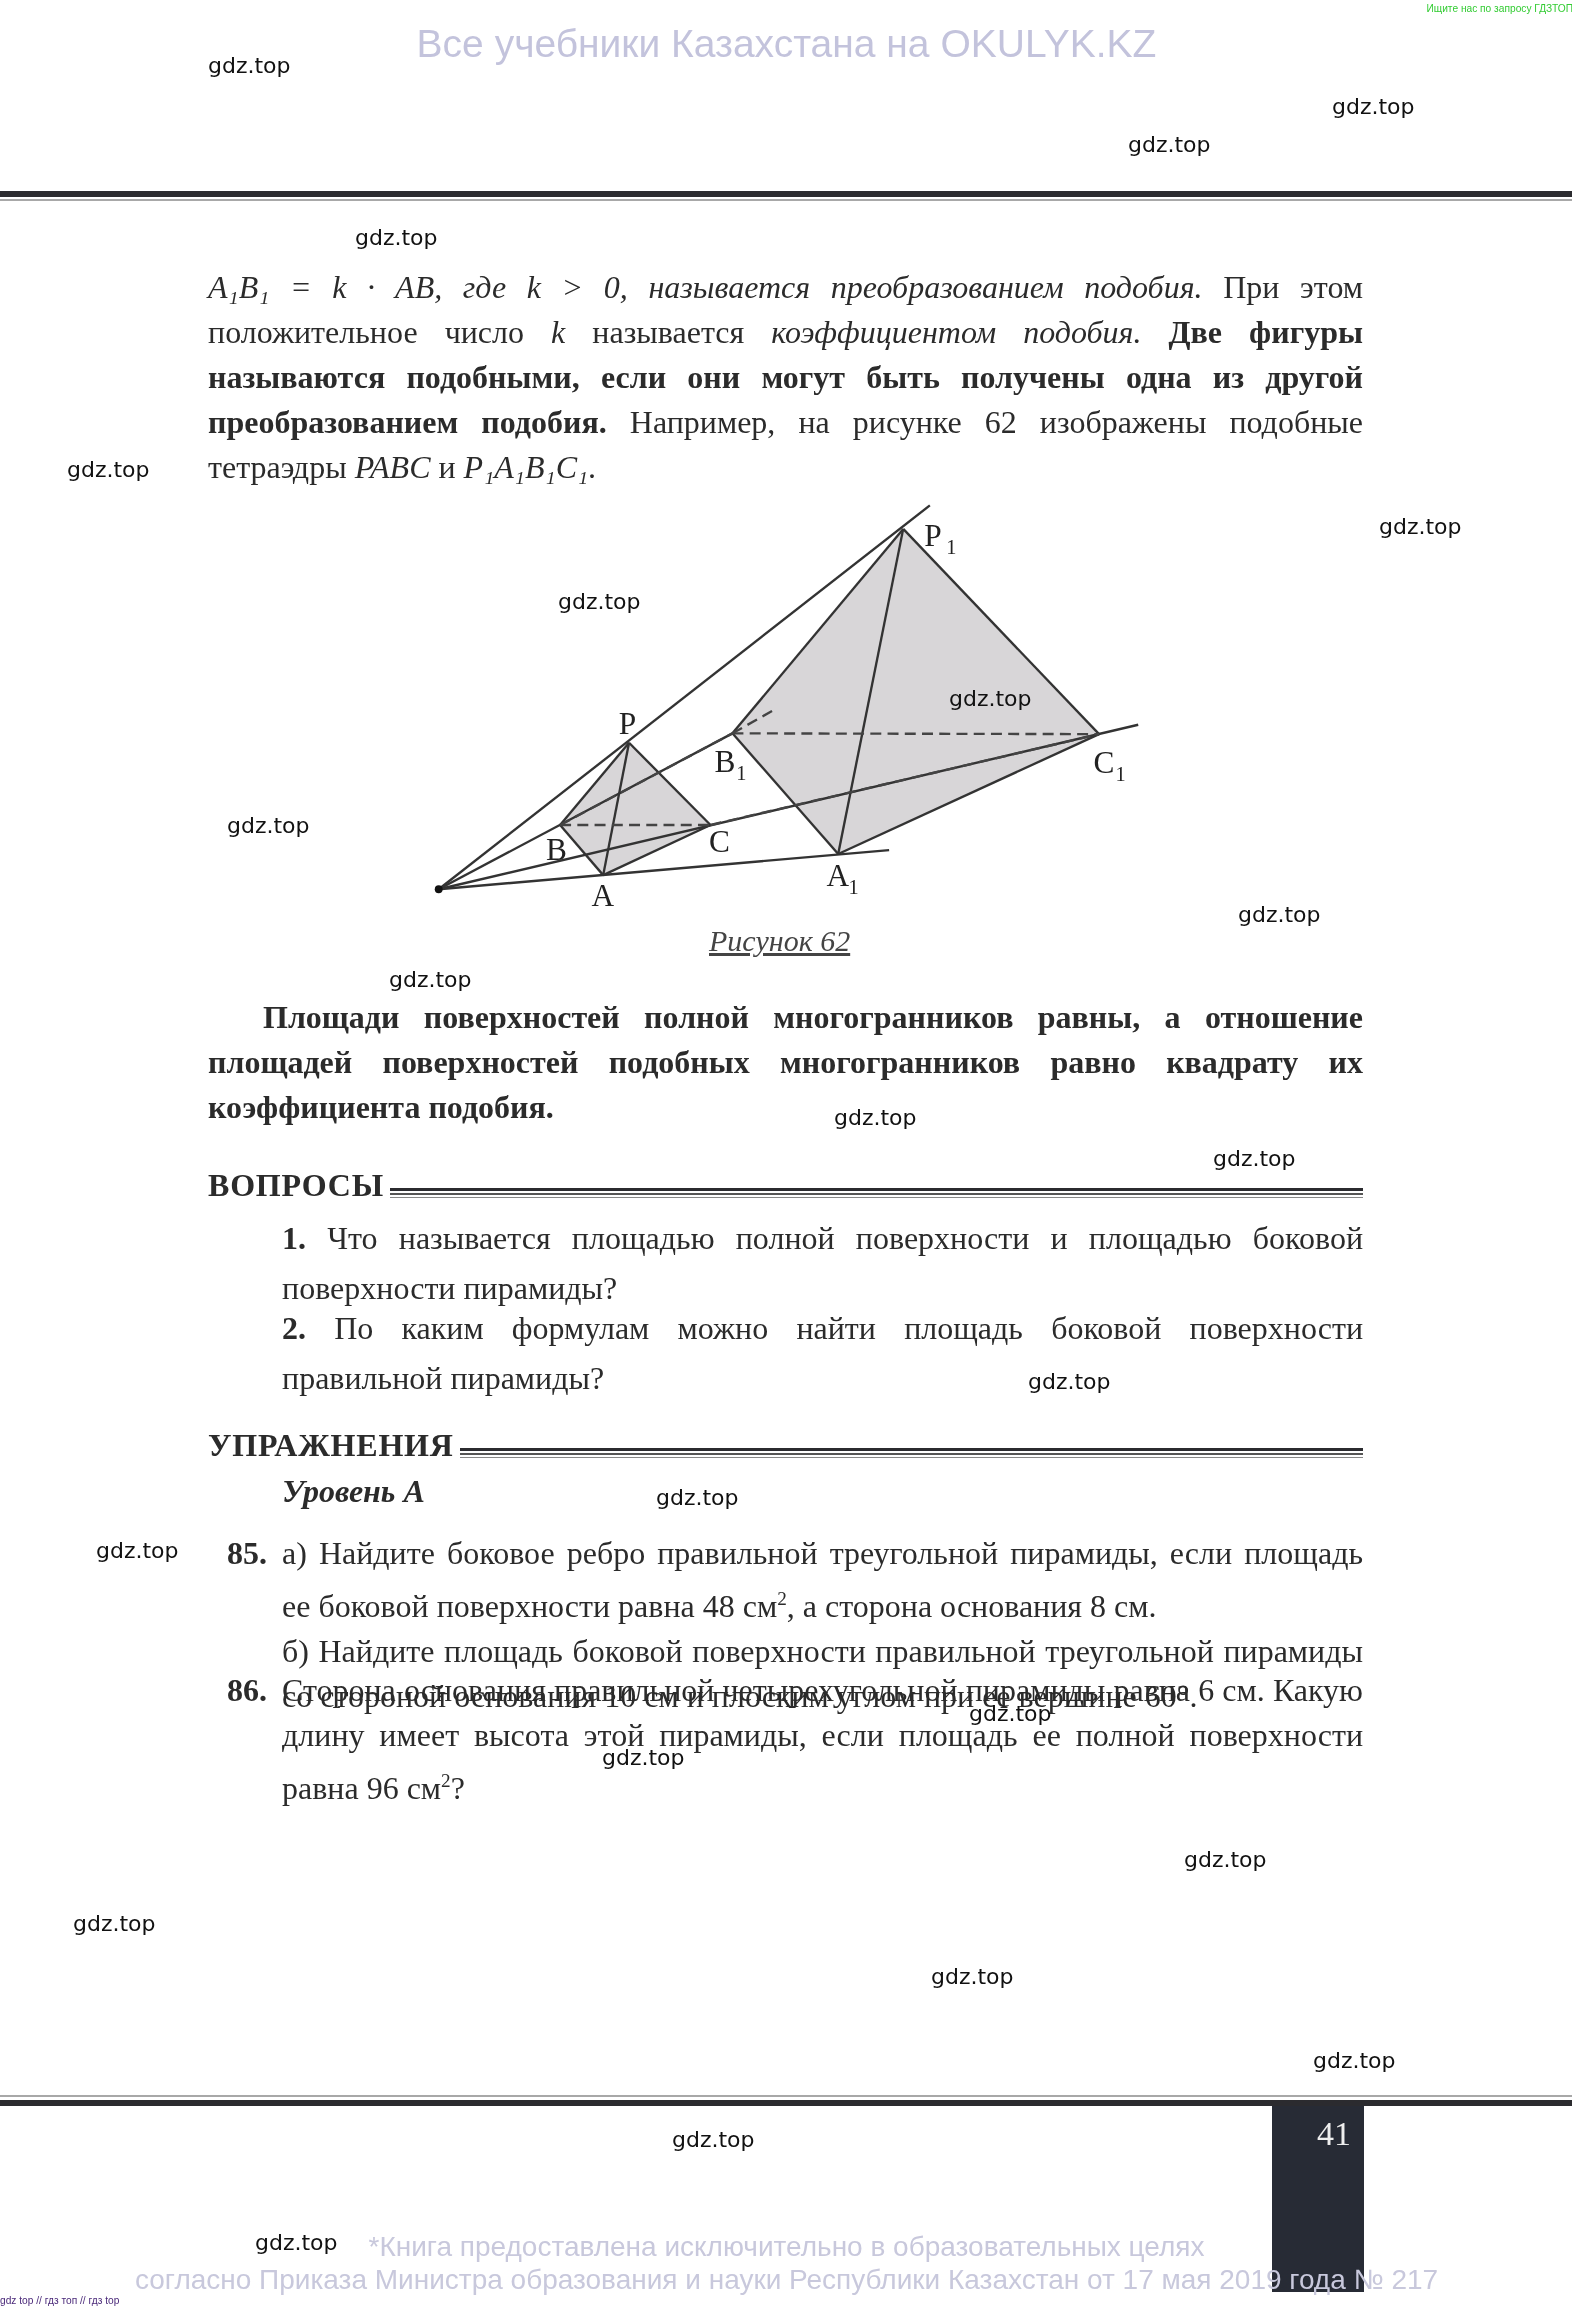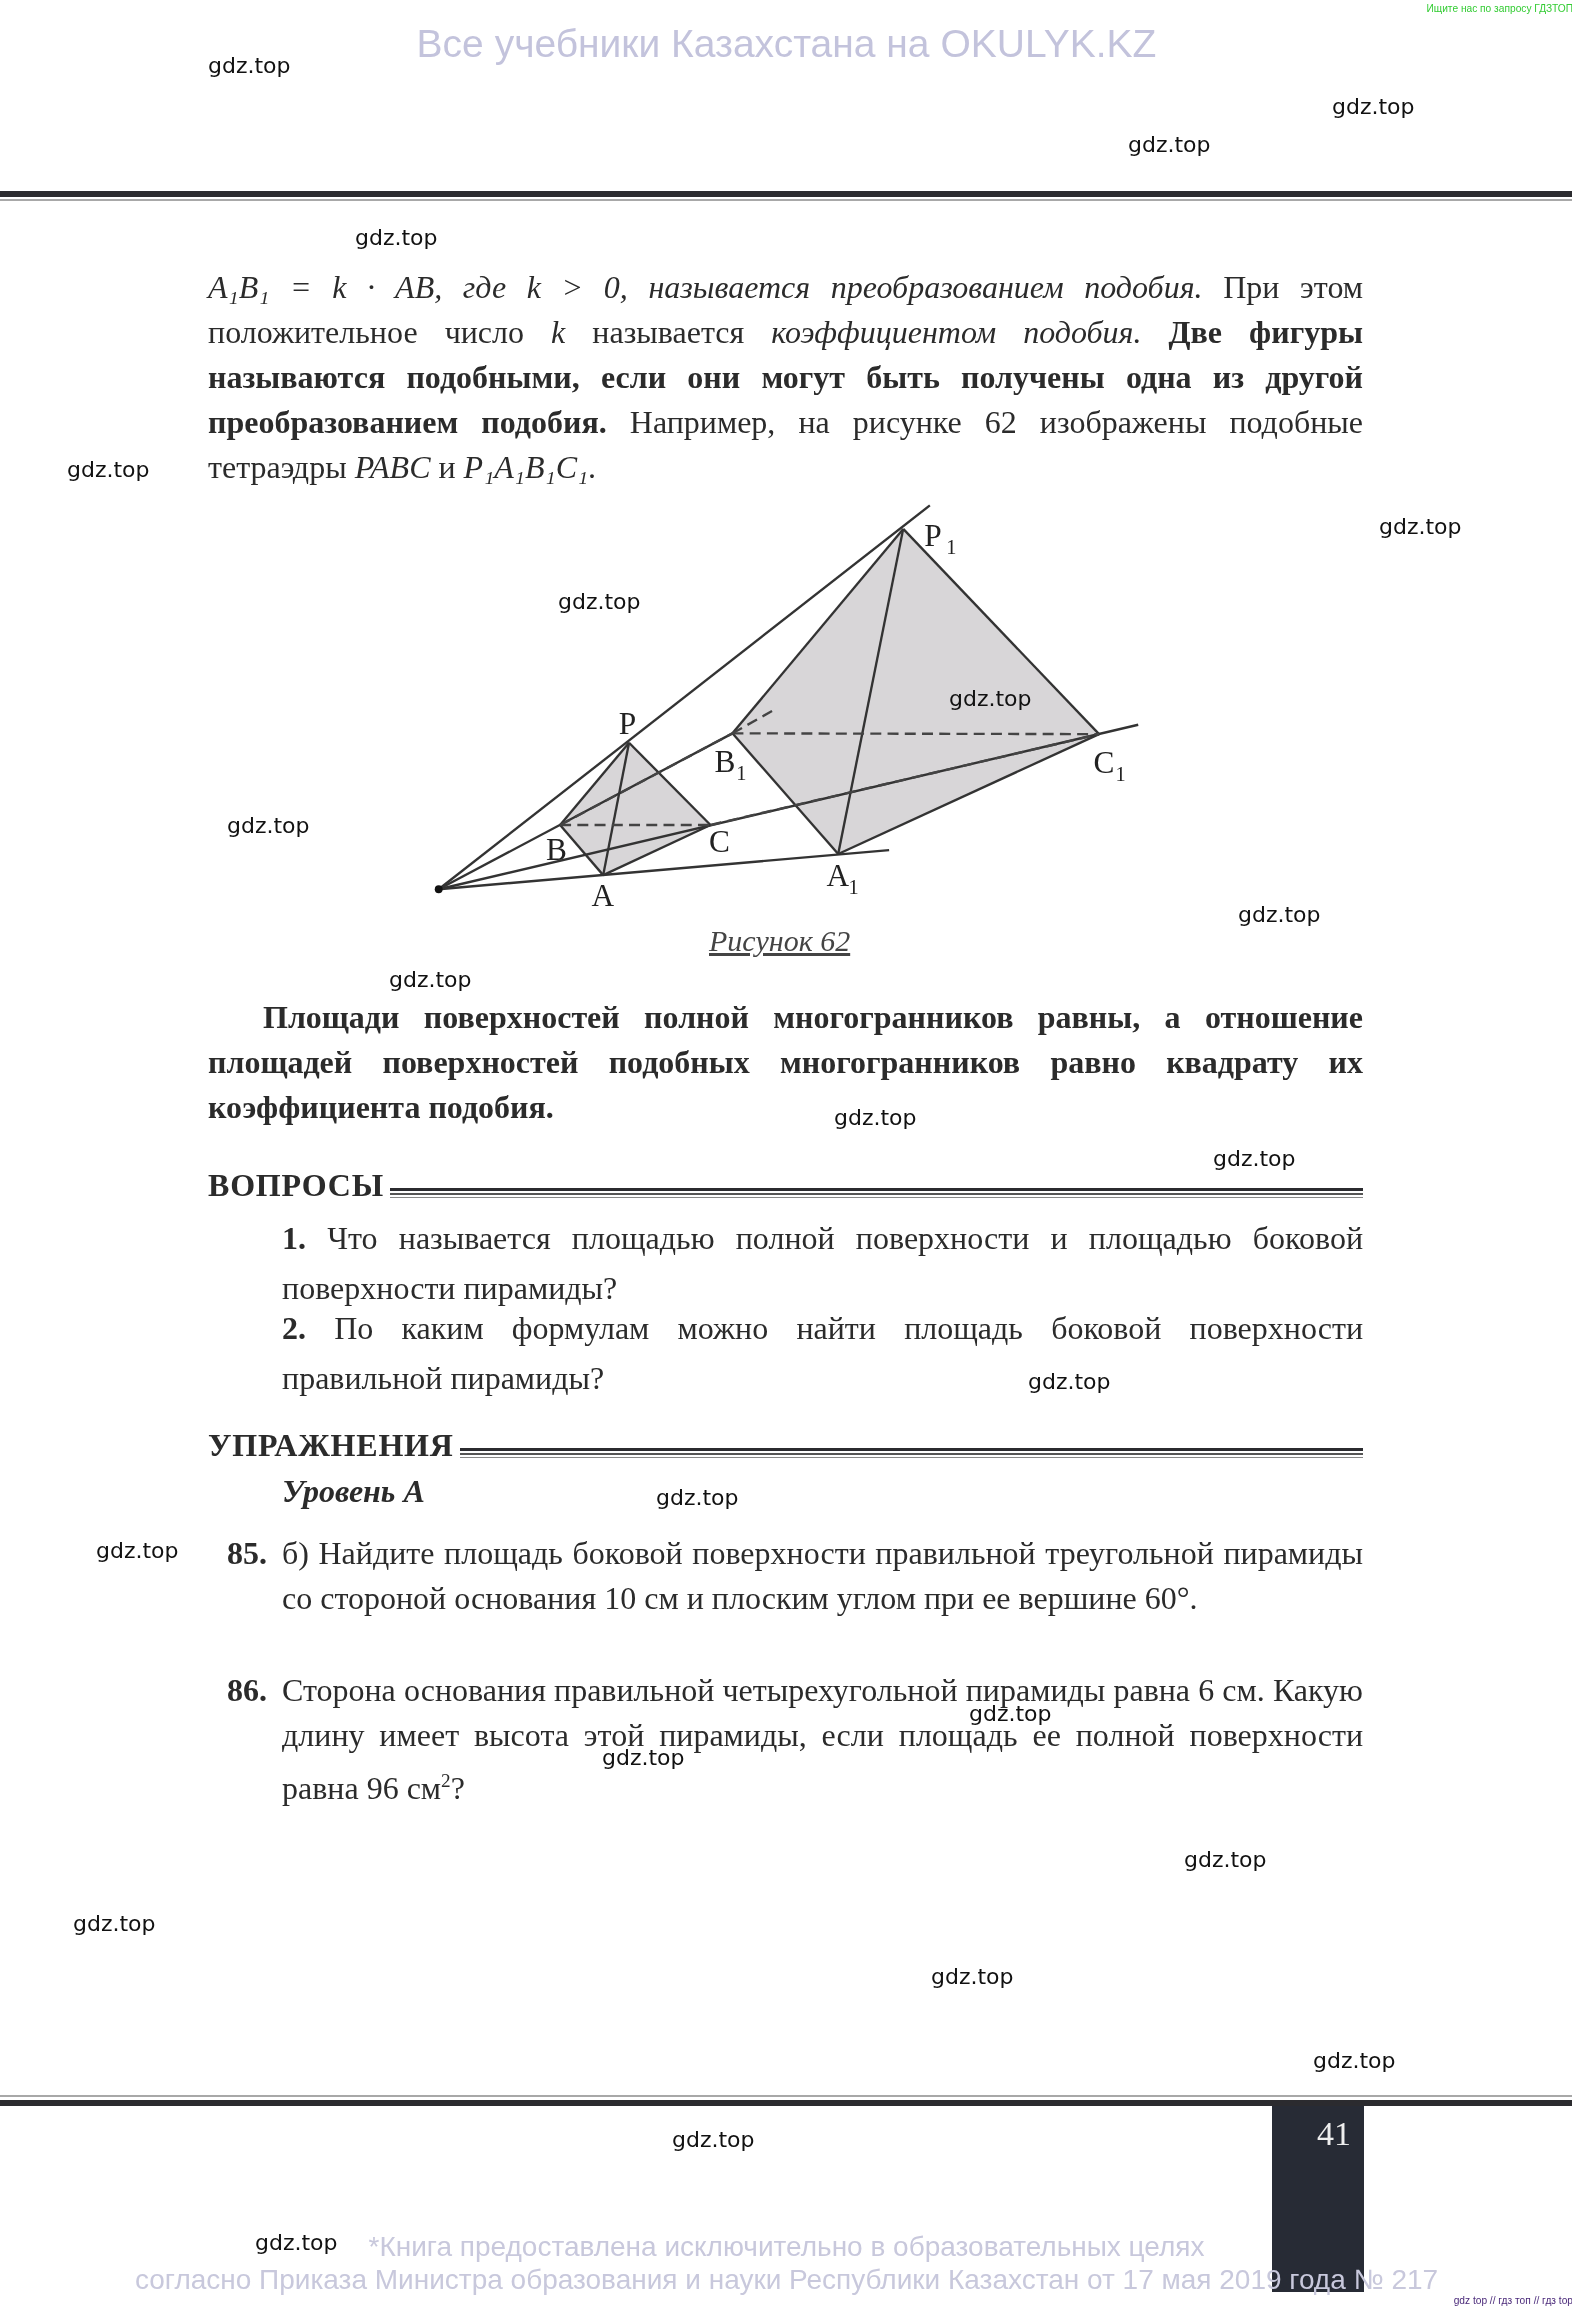--- a/index.html
+++ b/index.html
@@ -25,21 +25,21 @@
   .ex .body { position:absolute; left:55px; top:0; width:1081px; text-align:justify; text-align-last:left; }
   .level { left:282px; font-size:32px; font-style:italic; font-weight:bold; }
   .caption { font-size:30px; font-style:italic; color:#444;text-decoration:underline; }
   .rule-bot { left:0; width:1573px; top:2095px; height:11px; }
   .rule-bot .c { height:2.3px; background:#a8a8a8; }
   .rule-bot .b { height:2.3px; background:#fff; }
   .rule-bot .a { height:6.3px; background:#2b2b2f; }
   .pagebox { left:1272px; top:2106px; width:92px; height:186px; background:#272b35; }
   .pagenum { left:1272px; width:92px; top:2115px; text-align:center; color:#eee; font-size:34px; z-index:3;padding-left:16px; }
   .foot { left:0; width:1573px; text-align:center; font-family:"Liberation Sans", sans-serif; font-size:28px; color:#c8c8dc; z-index:4; }
-  .tiny { left:0; width:1573px; top:2295px; text-align:right; font-family:"Liberation Sans", sans-serif; font-size:10.2px; color:#4b2a7a; }
+  .tiny { left:0; width:1573px; top:2295px; text-align:left; font-family:"Liberation Sans", sans-serif; font-size:10.2px; color:#4b2a7a; }
   sub, sup { font-size:60%; }
   svg text { font-family:"Liberation Serif", serif; }
 </style>
 </head>
 <body>
 
 <div class="abs promo">Ищите нас по запросу ГДЗТОП</div>
 <div class="abs site">Все учебники Казахстана на OKULYK.KZ</div>
 
 <div class="abs rule-top">
@@ -115,20 +115,21 @@
 
 <div class="abs heading" style="top:1427px;">
   <span>УПРАЖНЕНИЯ</span>
     <span class="line"></span>
 </div>
 <div class="abs level" style="top:1473px;">Уровень А</div>
 
 <div class="abs ex" style="top:1531px;">
   <span class="num">85.</span>
   <div class="body">
+    <div><span>а) Найдите боковое ребро правильной треугольной пирамиды, если площадь ее боковой поверхности равна 48 см</span><sup>2</sup><span>, а сторона основания 8 см.</span></div>
     <div>б) Найдите площадь боковой поверхности правильной треугольной пирамиды со стороной основания 10 см и плоским углом при ее вершине 60°.</div>
   </div>
 </div>
 
 <div class="abs ex" style="top:1668px;">
   <span class="num">86.</span>
   <div class="body"><span>Сторона основания правильной четырехугольной пирамиды равна 6 см. Какую длину имеет высота этой пирамиды, если площадь ее полной поверхности равна 96 см</span><sup>2</sup><span>?</span></div>
 </div>
 
 <div class="abs rule-bot">

